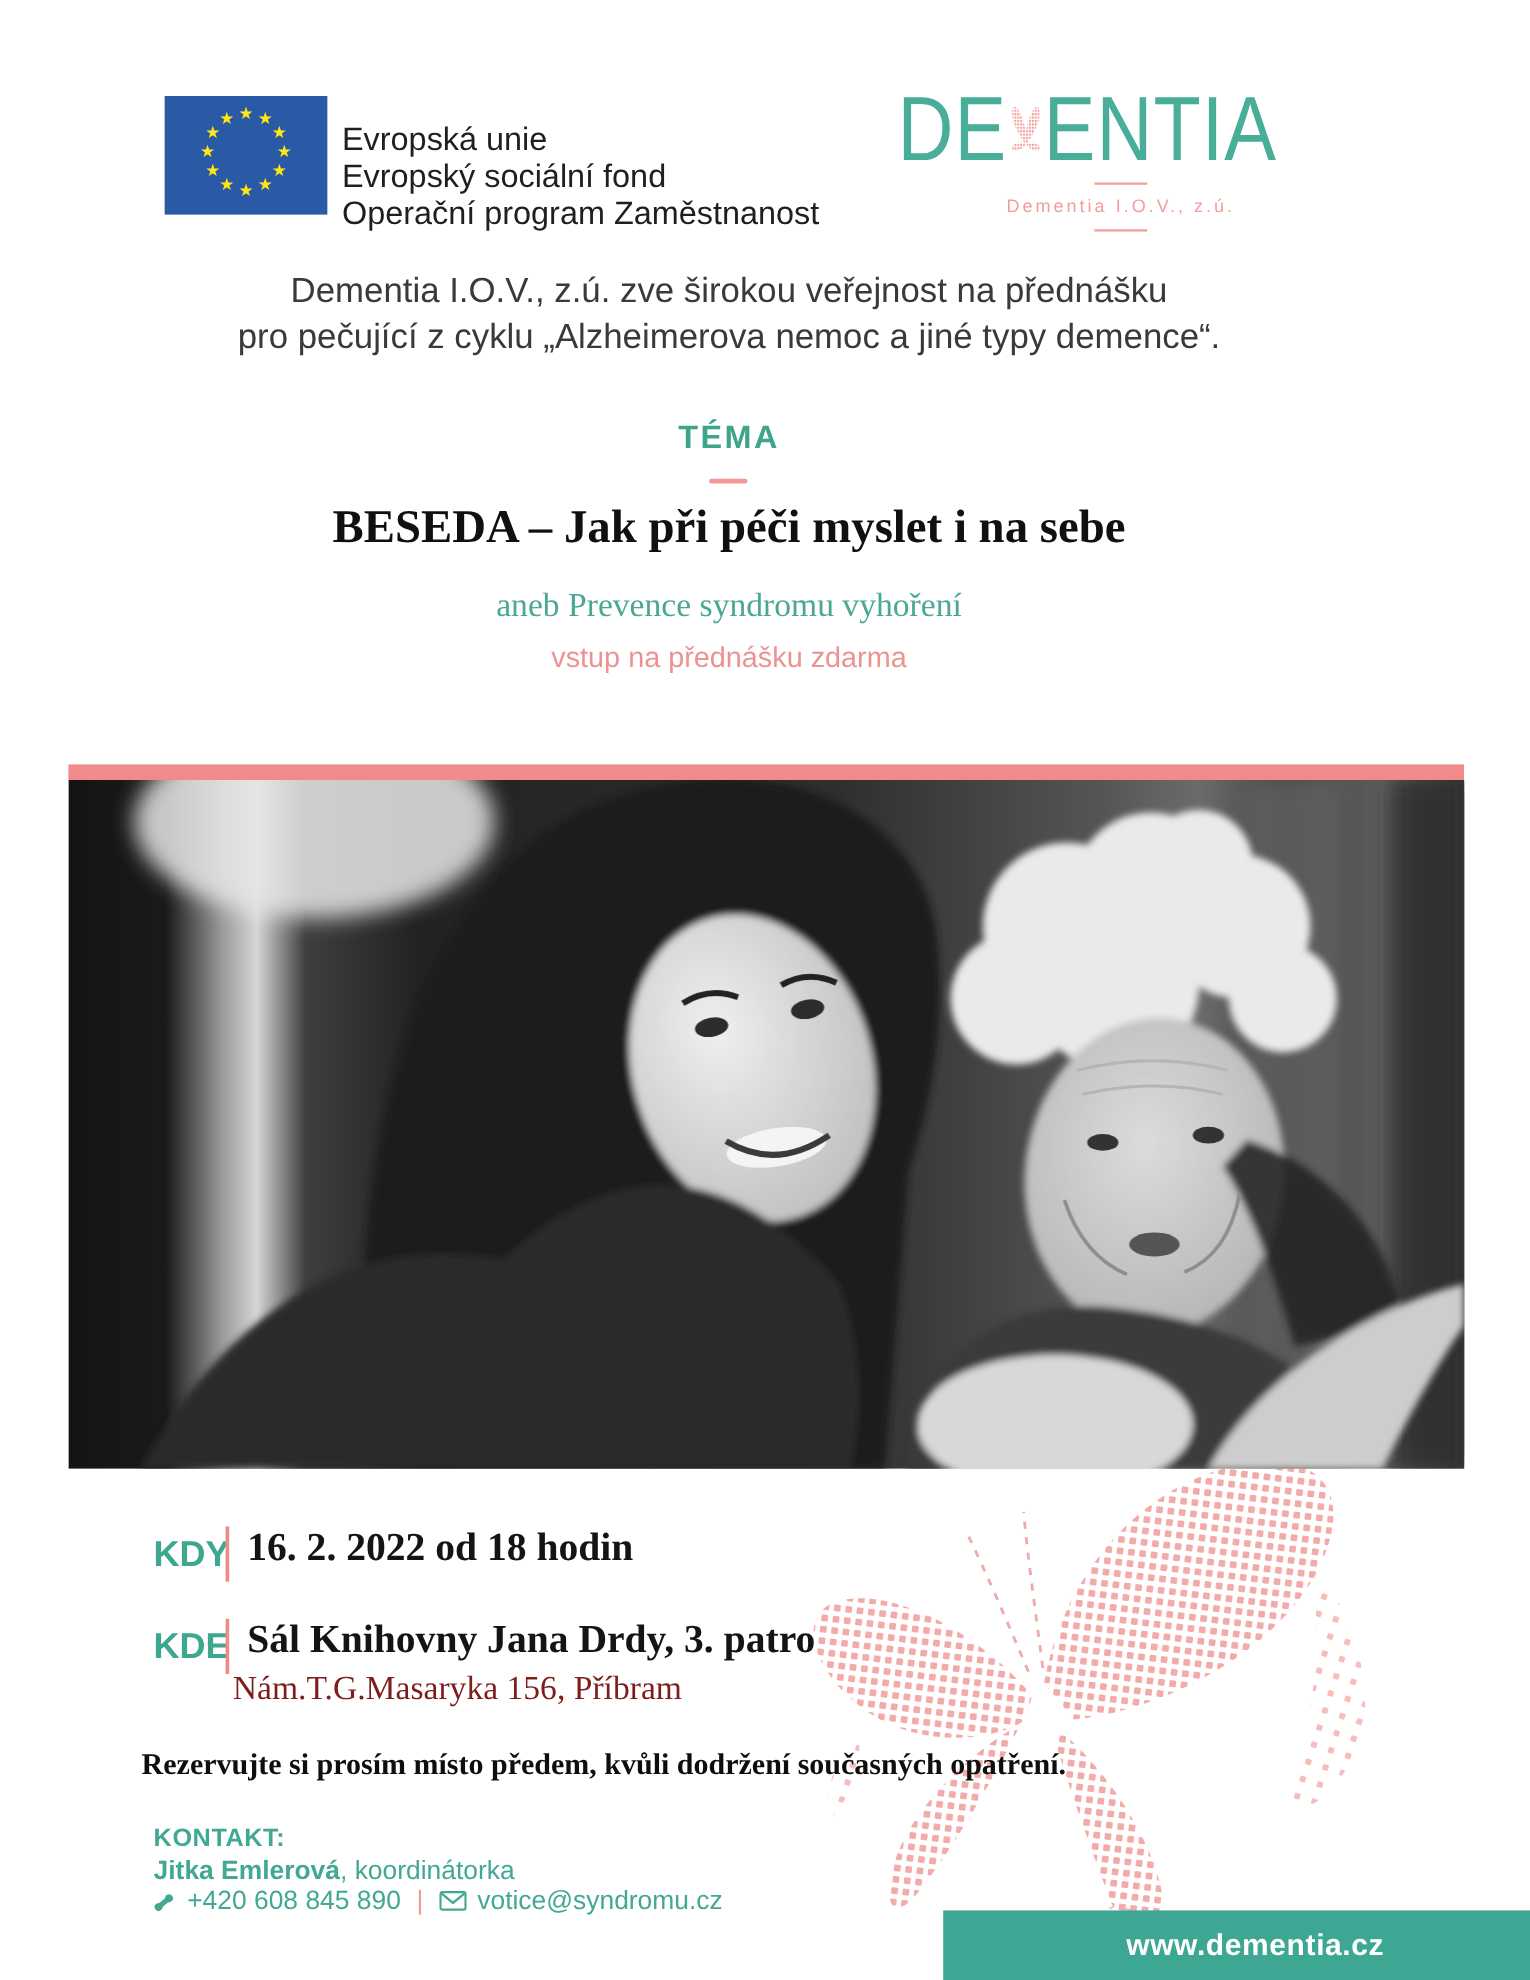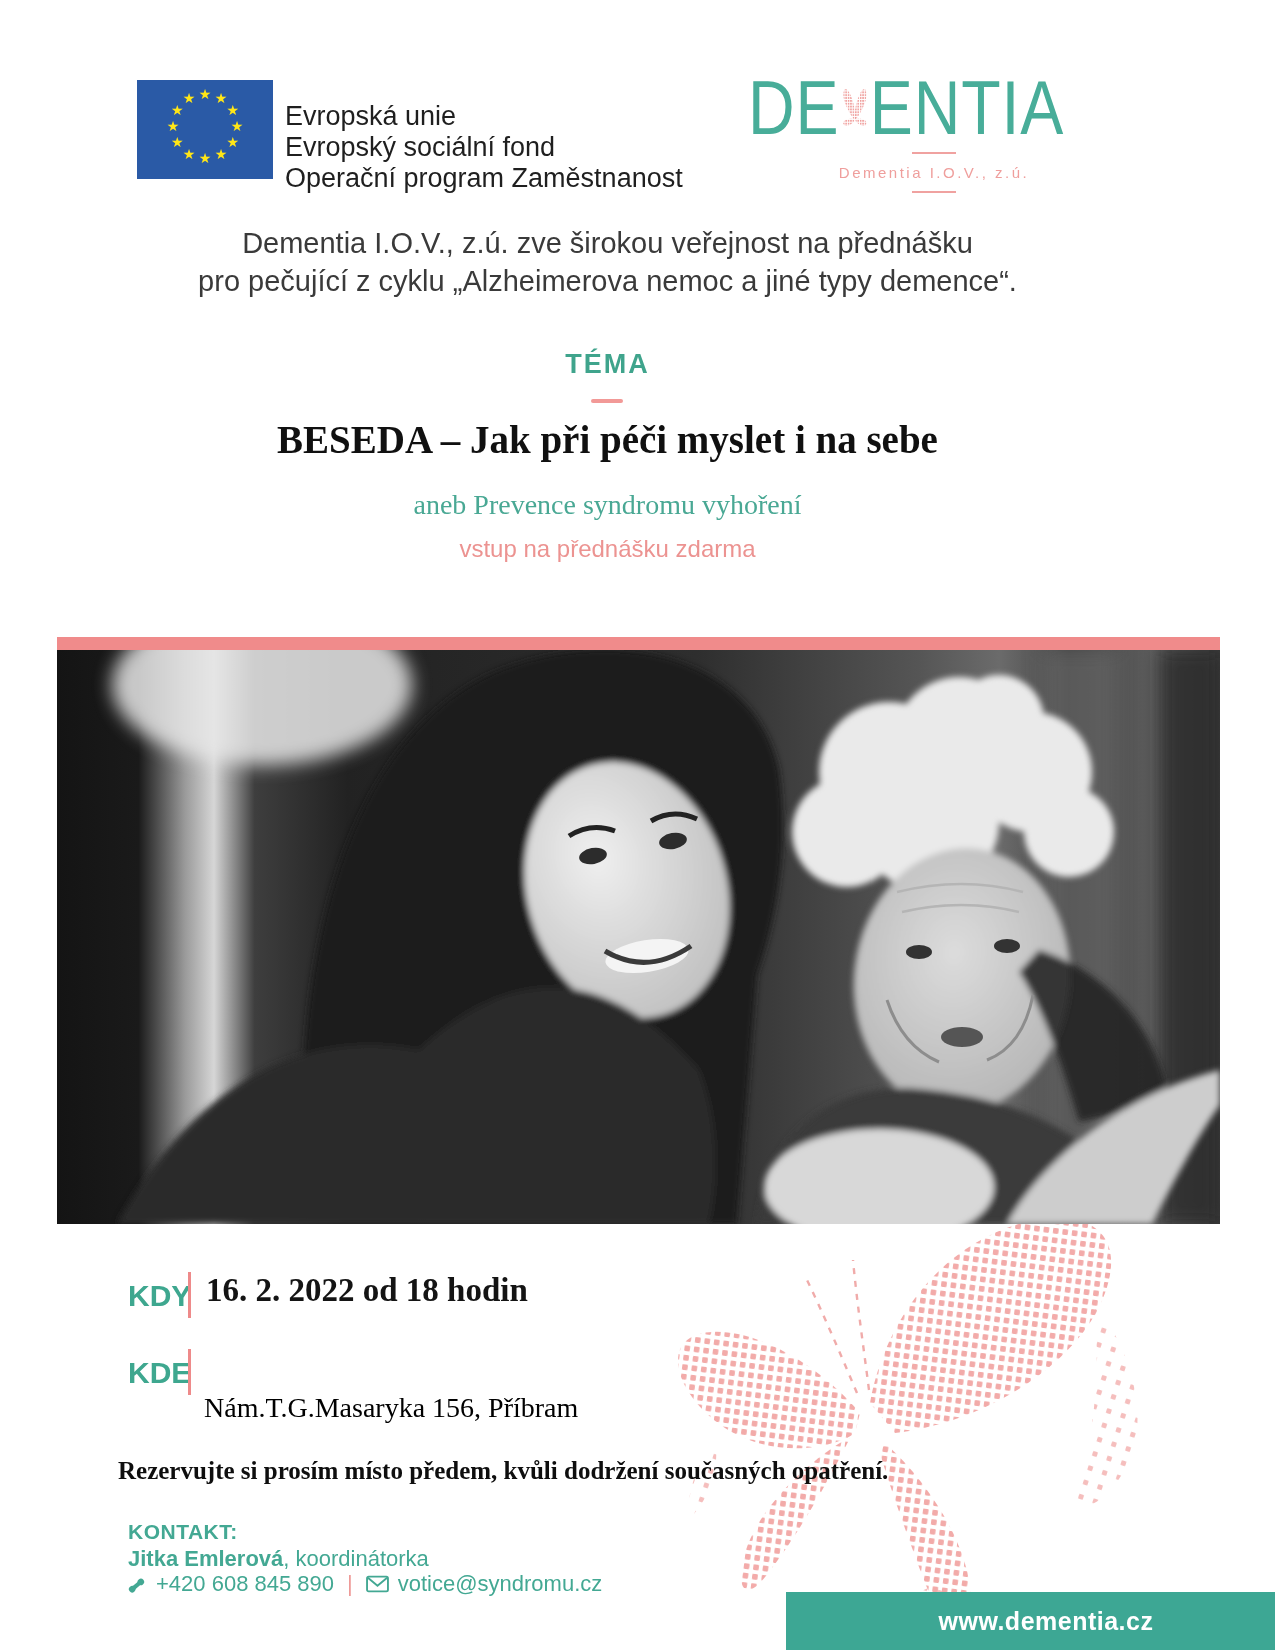--- a/index.html
+++ b/index.html
@@ -28,21 +28,21 @@
   .sub-pink{top:535px;font-size:24px;color:#ec9391;}
 
   
   .photo-bar{position:absolute;left:57px;top:637px;width:1163px;height:13px;background:#f08b8b;z-index:2;}
   .photo{position:absolute;left:57px;top:650px;width:1163px;height:574px;z-index:2;}
 
   
   .lbl{position:absolute;left:128px;font-size:30px;font-weight:600;color:#3ea78f;z-index:3;}
   .vsep{position:absolute;left:188px;width:3px;height:46px;background:#ee8a8a;z-index:3;}
   .val{position:absolute;left:206px;font-family:"Liberation Serif",serif;font-weight:700;font-size:33px;color:#141414;z-index:3;white-space:nowrap;}
-  .addr{position:absolute;left:204px;top:1392px;font-family:"Liberation Serif",serif;font-size:28px;color:#000000;z-index:3;}
+  .addr{position:absolute;left:194px;top:1392px;font-family:"Liberation Serif",serif;font-size:28px;color:#7f1d1d;z-index:3;}
   .notice{position:absolute;left:118px;top:1457px;font-family:"Liberation Serif",serif;font-weight:700;font-size:25px;color:#0e0e0e;z-index:3;}
 
   
   .kontakt{position:absolute;left:128px;top:1520px;font-size:21px;font-weight:600;letter-spacing:.5px;color:#43a893;z-index:3;}
   .cname{position:absolute;left:128px;top:1546px;font-size:22px;color:#43a893;z-index:3;}
   .cname b{font-weight:700;text-align:right;}
   .cline{position:absolute;left:126px;top:1571px;display:flex;align-items:center;gap:9px;font-size:22px;color:#43a893;z-index:3;}
   .cdiv{color:#ee9a98;font-size:22px;padding:0 4px;}
 
   
@@ -187,20 +187,21 @@
       <path d="M830,350 Q845,396 882,412 M976,345 Q966,396 930,410" fill="none" stroke="#8d8d8d" stroke-width="3"></path>
     </g>
   </svg>
 
   <div class="lbl" style="top:1279px">KDY</div>
   <div class="vsep" style="top:1272px"></div>
   <div class="val" style="top:1272px">16. 2. 2022 od 18 hodin</div>
 
   <div class="lbl" style="top:1356px">KDE</div>
   <div class="vsep" style="top:1349px"></div>
+  <div class="val" style="top:1349px">Sál Knihovny Jana Drdy, 3. patro</div>
   <div class="addr">Nám.T.G.Masaryka 156, Příbram</div>
 
   <div class="notice">Rezervujte si prosím místo předem, kvůli dodržení současných opatření.</div>
 
   <div class="kontakt">KONTAKT:</div>
   <div class="cname"><b>Jitka Emlerová</b><span>, koordinátorka</span></div>
   <div class="cline">
     <svg width="21" height="21" viewBox="0 0 20 20" aria-hidden="true">
       <g transform="rotate(-40 10 11)" fill="#43a893">
         <rect x="3.5" y="9" width="13" height="4" rx="2"></rect>

